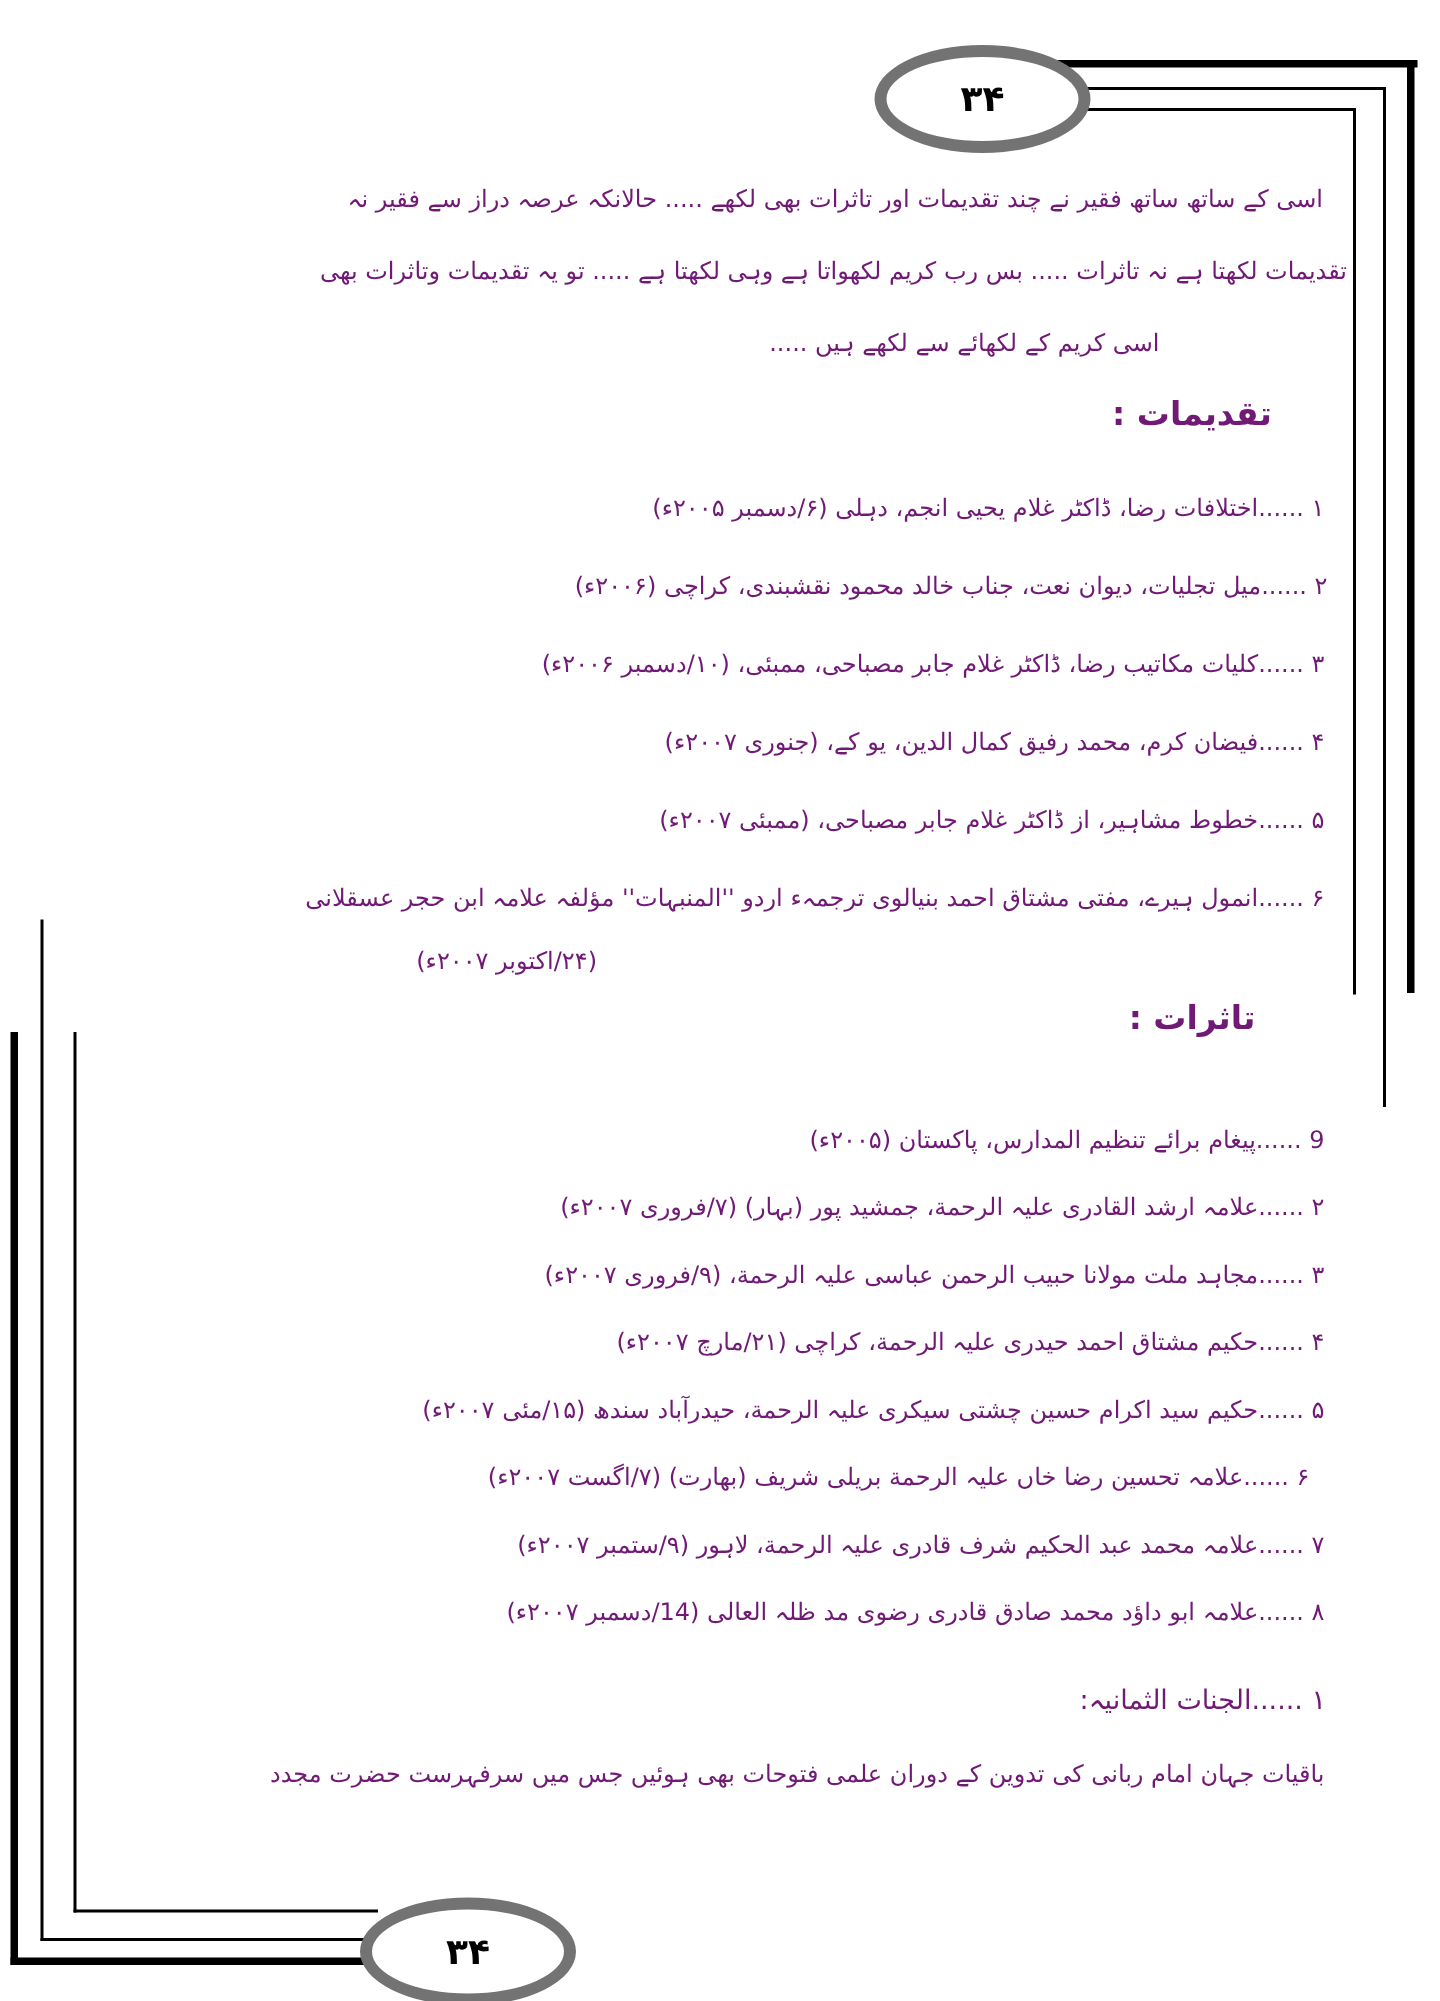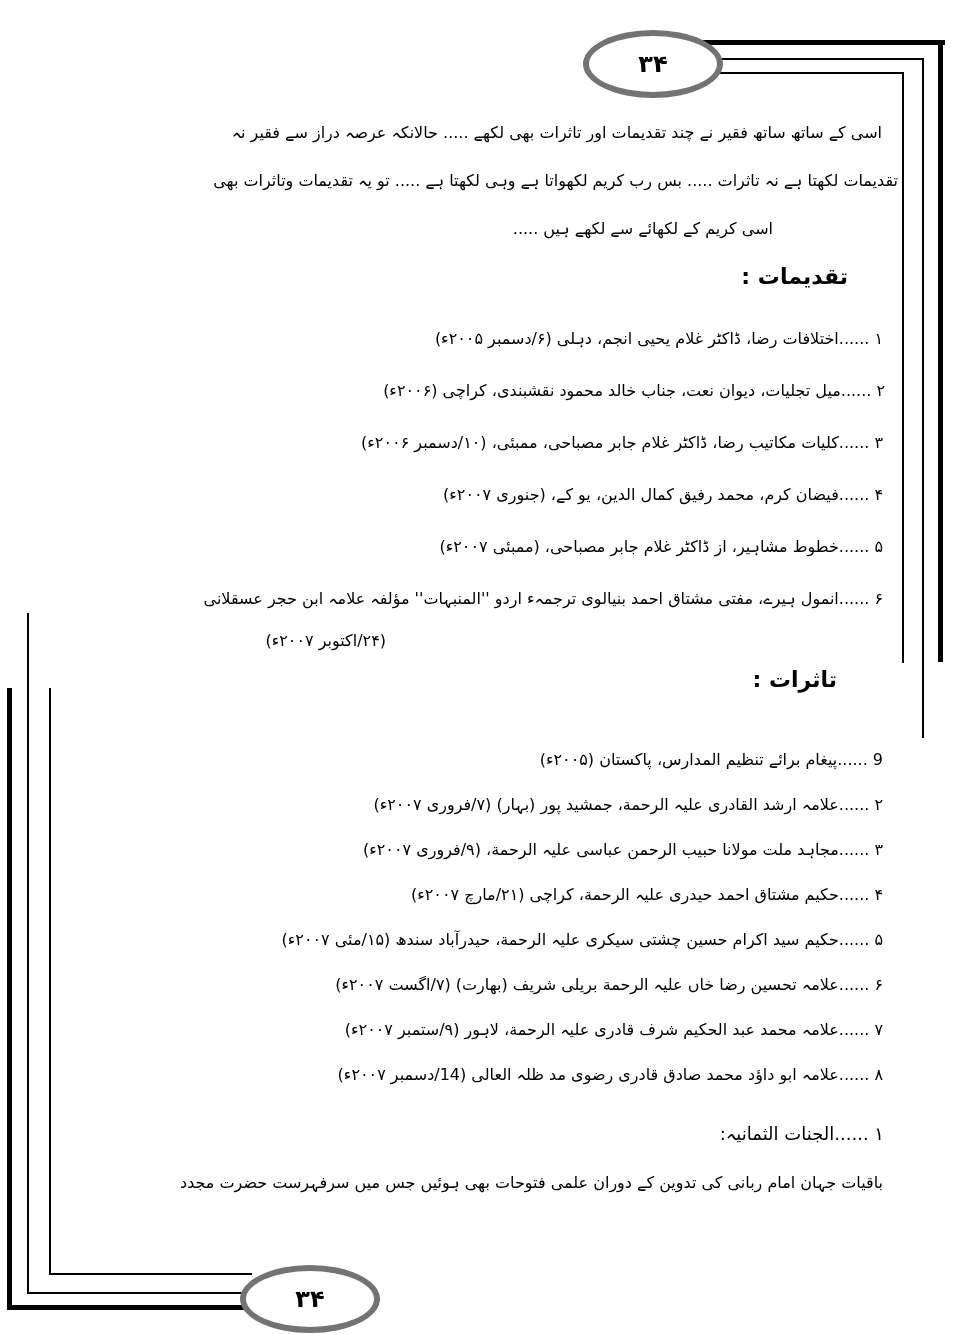--- a/index.html
+++ b/index.html
@@ -4,27 +4,27 @@
 <style>
   html,body{margin:0;padding:0;background:#e8e8e8;}
   .page{
     position:relative;width:960px;height:1334px;margin:0 auto;
     background:#ffffff;overflow:hidden;
     font-family:"DejaVu Sans",sans-serif;color:#000;
   }
   .rule{position:absolute;background:#000;}
   .oval{
     position:absolute;width:128px;height:56px;background:#fff;
-    border:6px solid #737373;border-radius:50%;z-index:3;
+    border:8px solid #737373;border-radius:50%;z-index:3;
     display:flex;align-items:center;justify-content:center;
     font-weight:bold;font-size:24px;
   }
   .tl{
     position:absolute;direction:rtl;white-space:nowrap;
-    font-size:16px;line-height:34px;color:#000000;z-index:2;
+    font-size:16px;line-height:34px;color:#701a75;z-index:2;
     letter-spacing:0.2px;
   }
   .hd{font-size:22px;font-weight:bold;line-height:38px;text-align:center;}
   .sub{font-size:18px;font-weight:normal;line-height:36px;}
 </style>
 </head>
 <body>
 
 <div class="page">
 
@@ -53,28 +53,28 @@
   <div class="tl" style="top:212px;right:187px">اسی کریم کے لکھائے سے لکھے ہیں .....</div>
   <div class="tl" style="top:164px;right:62px">تقدیمات لکھتا ہے نہ تاثرات ..... بس رب کریم لکھواتا ہے وہی لکھتا ہے ..... تو یہ تقدیمات وتاثرات بھی</div>
 
   <div class="tl hd" style="top:258px;right:112px">تقدیمات :</div>
   <div class="tl" style="top:322px;right:77px">۱ ......اختلافات رضا، ڈاکٹر غلام یحیی انجم، دہلی (۶/دسمبر ۲۰۰۵ء)</div>
   <div class="tl" style="top:374px;right:75px">۲ ......میل تجلیات، دیوان نعت، جناب خالد محمود نقشبندی، کراچی (۲۰۰۶ء)</div>
   <div class="tl" style="top:426px;right:77px">۳ ......کلیات مکاتیب رضا، ڈاکٹر غلام جابر مصباحی، ممبئی، (۱۰/دسمبر ۲۰۰۶ء)</div>
   <div class="tl" style="top:478px;right:77px">۴ ......فیضان کرم، محمد رفیق کمال الدین، یو کے، (جنوری ۲۰۰۷ء)</div>
   <div class="tl" style="top:530px;right:77px">۵ ......خطوط مشاہیر، از ڈاکٹر غلام جابر مصباحی، (ممبئی ۲۰۰۷ء)</div>
   <div class="tl" style="top:582px;right:77px">۶ ......انمول ہیرے، مفتی مشتاق احمد بنیالوی ترجمہء اردو ''المنبہات'' مؤلفہ علامہ ابن حجر عسقلانی</div>
-  <div class="tl" style="top:624px;right:574px">(۲۴/اکتوبر ۲۰۰۷ء)</div>
+  <div class="tl" style="top:624px;right:562px">(۲۴/اکتوبر ۲۰۰۷ء)</div>
 
   <div class="tl hd" style="top:661px;right:123px">تاثرات :</div>
   <div class="tl" style="top:743px;right:77px">9 ......پیغام برائے تنظیم المدارس، پاکستان (۲۰۰۵ء)</div>
   <div class="tl" style="top:788px;right:77px">۲ ......علامہ ارشد القادری علیہ الرحمة، جمشید پور (بہار) (۷/فروری ۲۰۰۷ء)</div>
   <div class="tl" style="top:833px;right:77px">۳ ......مجاہد ملت مولانا حبیب الرحمن عباسی علیہ الرحمة، (۹/فروری ۲۰۰۷ء)</div>
   <div class="tl" style="top:878px;right:77px">۴ ......حکیم مشتاق احمد حیدری علیہ الرحمة، کراچی (۲۱/مارچ ۲۰۰۷ء)</div>
   <div class="tl" style="top:923px;right:77px">۵ ......حکیم سید اکرام حسین چشتی سیکری علیہ الرحمة، حیدرآباد سندھ (۱۵/مئی ۲۰۰۷ء)</div>
-  <div class="tl" style="top:968px;right:77px">۶ ......علامہ تحسین رضا خاں علیہ الرحمة بریلی شریف (بھارت) (۷/اگست ۲۰۰۷ء)</div>
+  <div class="tl" style="top:968px;right:87px">۶ ......علامہ تحسین رضا خاں علیہ الرحمة بریلی شریف (بھارت) (۷/اگست ۲۰۰۷ء)</div>
   <div class="tl" style="top:1013px;right:77px">۷ ......علامہ محمد عبد الحکیم شرف قادری علیہ الرحمة، لاہور (۹/ستمبر ۲۰۰۷ء)</div>
   <div class="tl" style="top:1058px;right:77px">۸ ......علامہ ابو داؤد محمد صادق قادری رضوی مد ظلہ العالی (14/دسمبر ۲۰۰۷ء)</div>
 
   <div class="tl sub" style="top:1116px;right:76px">۱ ......الجنات الثمانیہ:</div>
   <div class="tl" style="top:1166px;right:77px">باقیات جہان امام ربانی کی تدوین کے دوران علمی فتوحات بھی ہوئیں جس میں سرفہرست حضرت مجدد</div>
 
 </div>
 
 </body></html>

